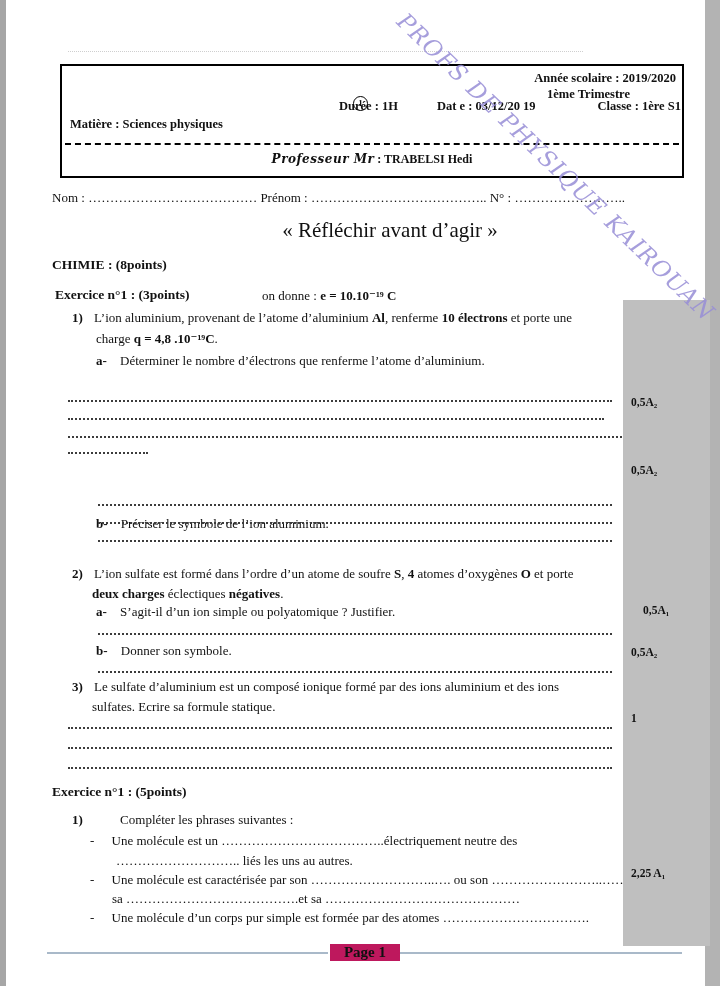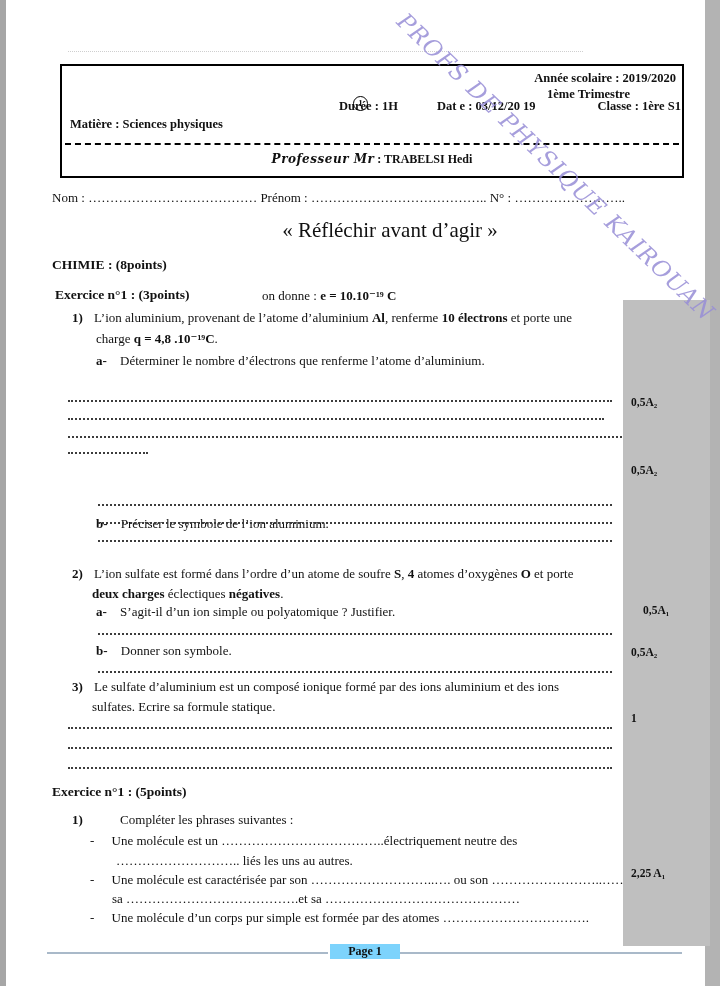--- a/index.html
+++ b/index.html
@@ -30,21 +30,21 @@
     color:rgba(150,141,214,0.85);z-index:6;font-family:"DejaVu Serif",serif;
   }
   
   #motto{position:absolute;left:60px;right:0;top:218px;text-align:center;font-size:21px;}
   .heading{position:absolute;white-space:nowrap;font-size:13.5px;font-weight:700;}
   
   #marks-col{position:absolute;left:623px;top:300px;width:87px;height:646px;background:#bfbfbf;z-index:2;}
   .mark{position:absolute;left:8px;font-size:11.5px;font-weight:700;white-space:nowrap;}
   
   .pgline{position:absolute;height:0;border-top:2px solid #a9b9c9;}
-  #page-num{position:absolute;left:330px;top:944px;width:70px;text-align:center;font-size:12px;font-weight:700;background:#7dd3fc;}
+  #page-num{position:absolute;left:330px;top:944px;width:70px;text-align:center;font-size:15px;font-weight:700;background:#be185d;}
 </style>
 </head>
 <body>
 
 <div id="stage">
 
   <div id="strip-left" class="strip"></div>
   <div id="strip-right" class="strip"></div>
 
   <div id="watermark">PROFS DE PHYSIQUE KAIROUAN</div>

